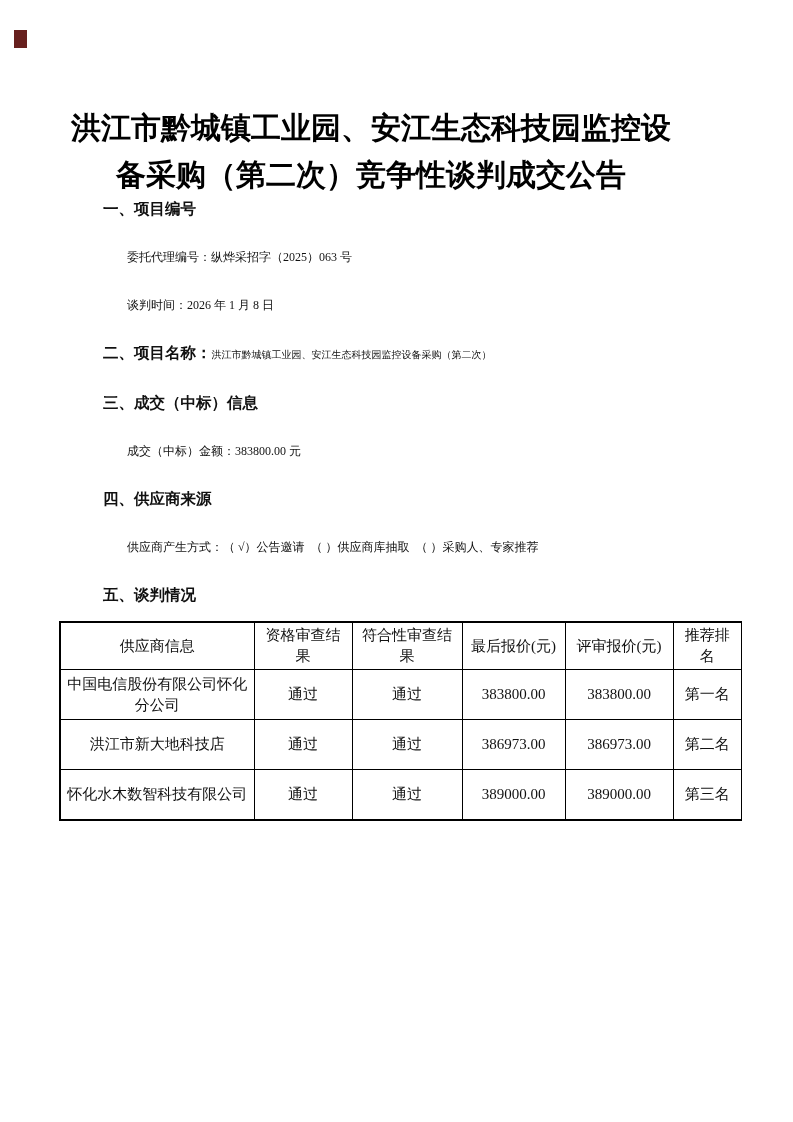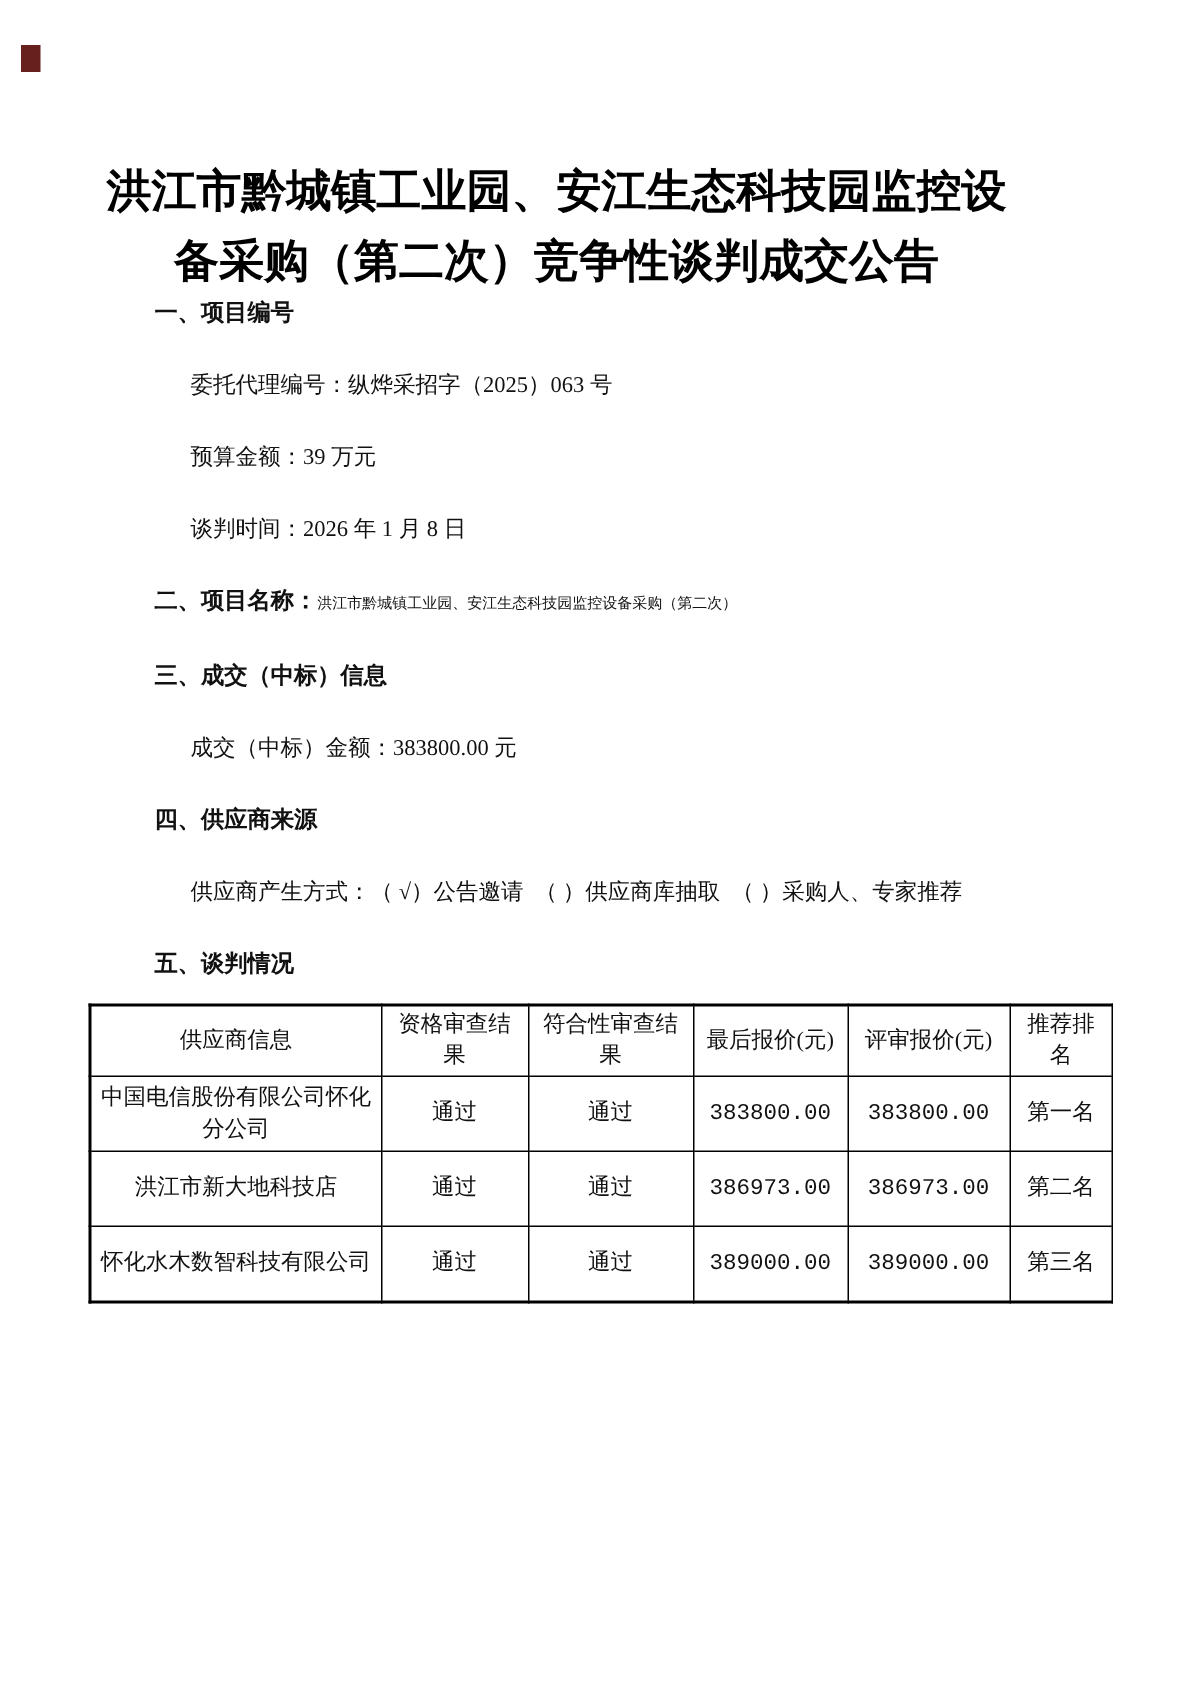--- a/index.html
+++ b/index.html
@@ -40,21 +40,21 @@
     line-height: 22px;
     font-weight: bold;
     color: #111111;
     white-space: pre-wrap;
   }
   .h.tight {
     margin-bottom: 15px;
   }
   .p {
     margin: 0 0 26px 127px;
-    font-size: 15px;
+    font-size: 12px;
     line-height: 22px;
     color: #111111;
     white-space: pre-wrap;
   }
   .inline-normal {
     font-weight: normal;
     font-size: 10px;
   }
   table.results {
     border-collapse: collapse;
@@ -69,21 +69,21 @@
     vertical-align: middle;
     font-size: 15px;
     line-height: 21px;
     font-weight: normal;
     padding: 2px 4px;
     color: #111111;
   }
   table.results tr.head-row { height: 44px; padding-left: 28px; }
   table.results tr.data-row { height: 50px; }
   td.num {
-    font-family: Liberation Mono, monospace;
+    font-family: Liberation Serif, serif;
     font-size: 14.5px;
   }
   col.c1 { width: 194px; }
   col.c2 { width: 98px; }
   col.c3 { width: 110px; }
   col.c4 { width: 103px; }
   col.c5 { width: 108px; }
   col.c6 { width: 69px; }
 </style>
 </head>
@@ -92,21 +92,20 @@
 <div class="page">
 
   <div class="corner-mark"></div>
 
   <h1 class="title"><span>洪江市黔城镇工业园、安江生态科技园监控设</span><br><span>备采购（第二次）竞争性谈判成交公告</span></h1>
 
   <div class="content">
 
     <p class="h">一、项目编号</p>
     <p class="p">委托代理编号：纵烨采招字（2025）063 号</p>
-    <p class="p">预算金额：39 万元</p>
     <p class="p">谈判时间：2026 年 1 月 8 日</p>
 
     <p class="h"><span>二、项目名称：</span><span class="inline-normal">洪江市黔城镇工业园、安江生态科技园监控设备采购（第二次）</span></p>
 
     <p class="h">三、成交（中标）信息</p>
     <p class="p">成交（中标）金额：383800.00 元</p>
 
     <p class="h">四、供应商来源</p>
     <p class="p">供应商产生方式：（ √）公告邀请  （ ）供应商库抽取  （ ）采购人、专家推荐</p>
 

